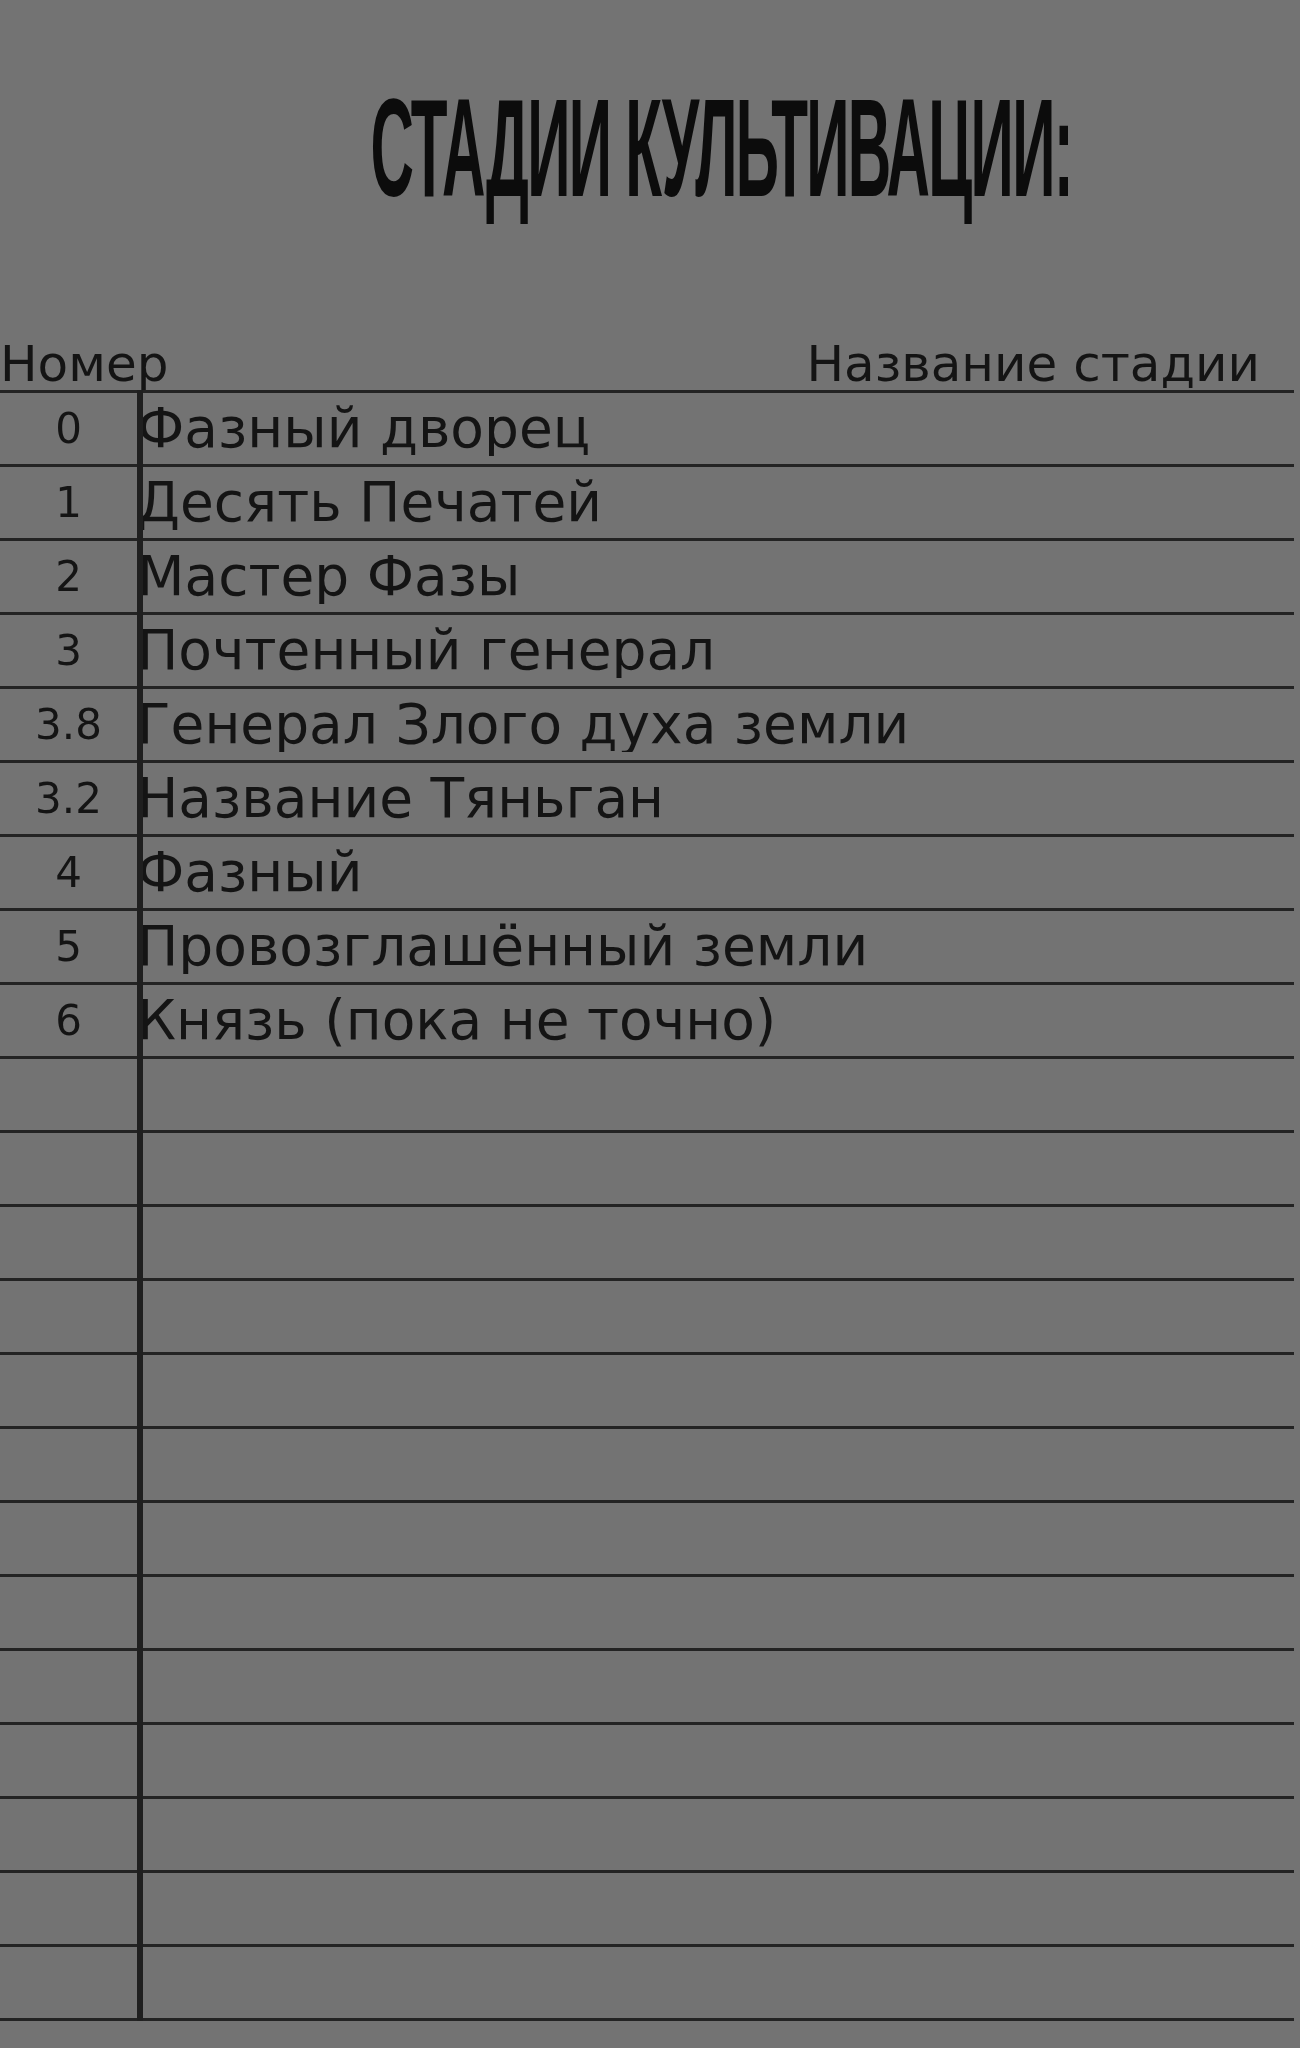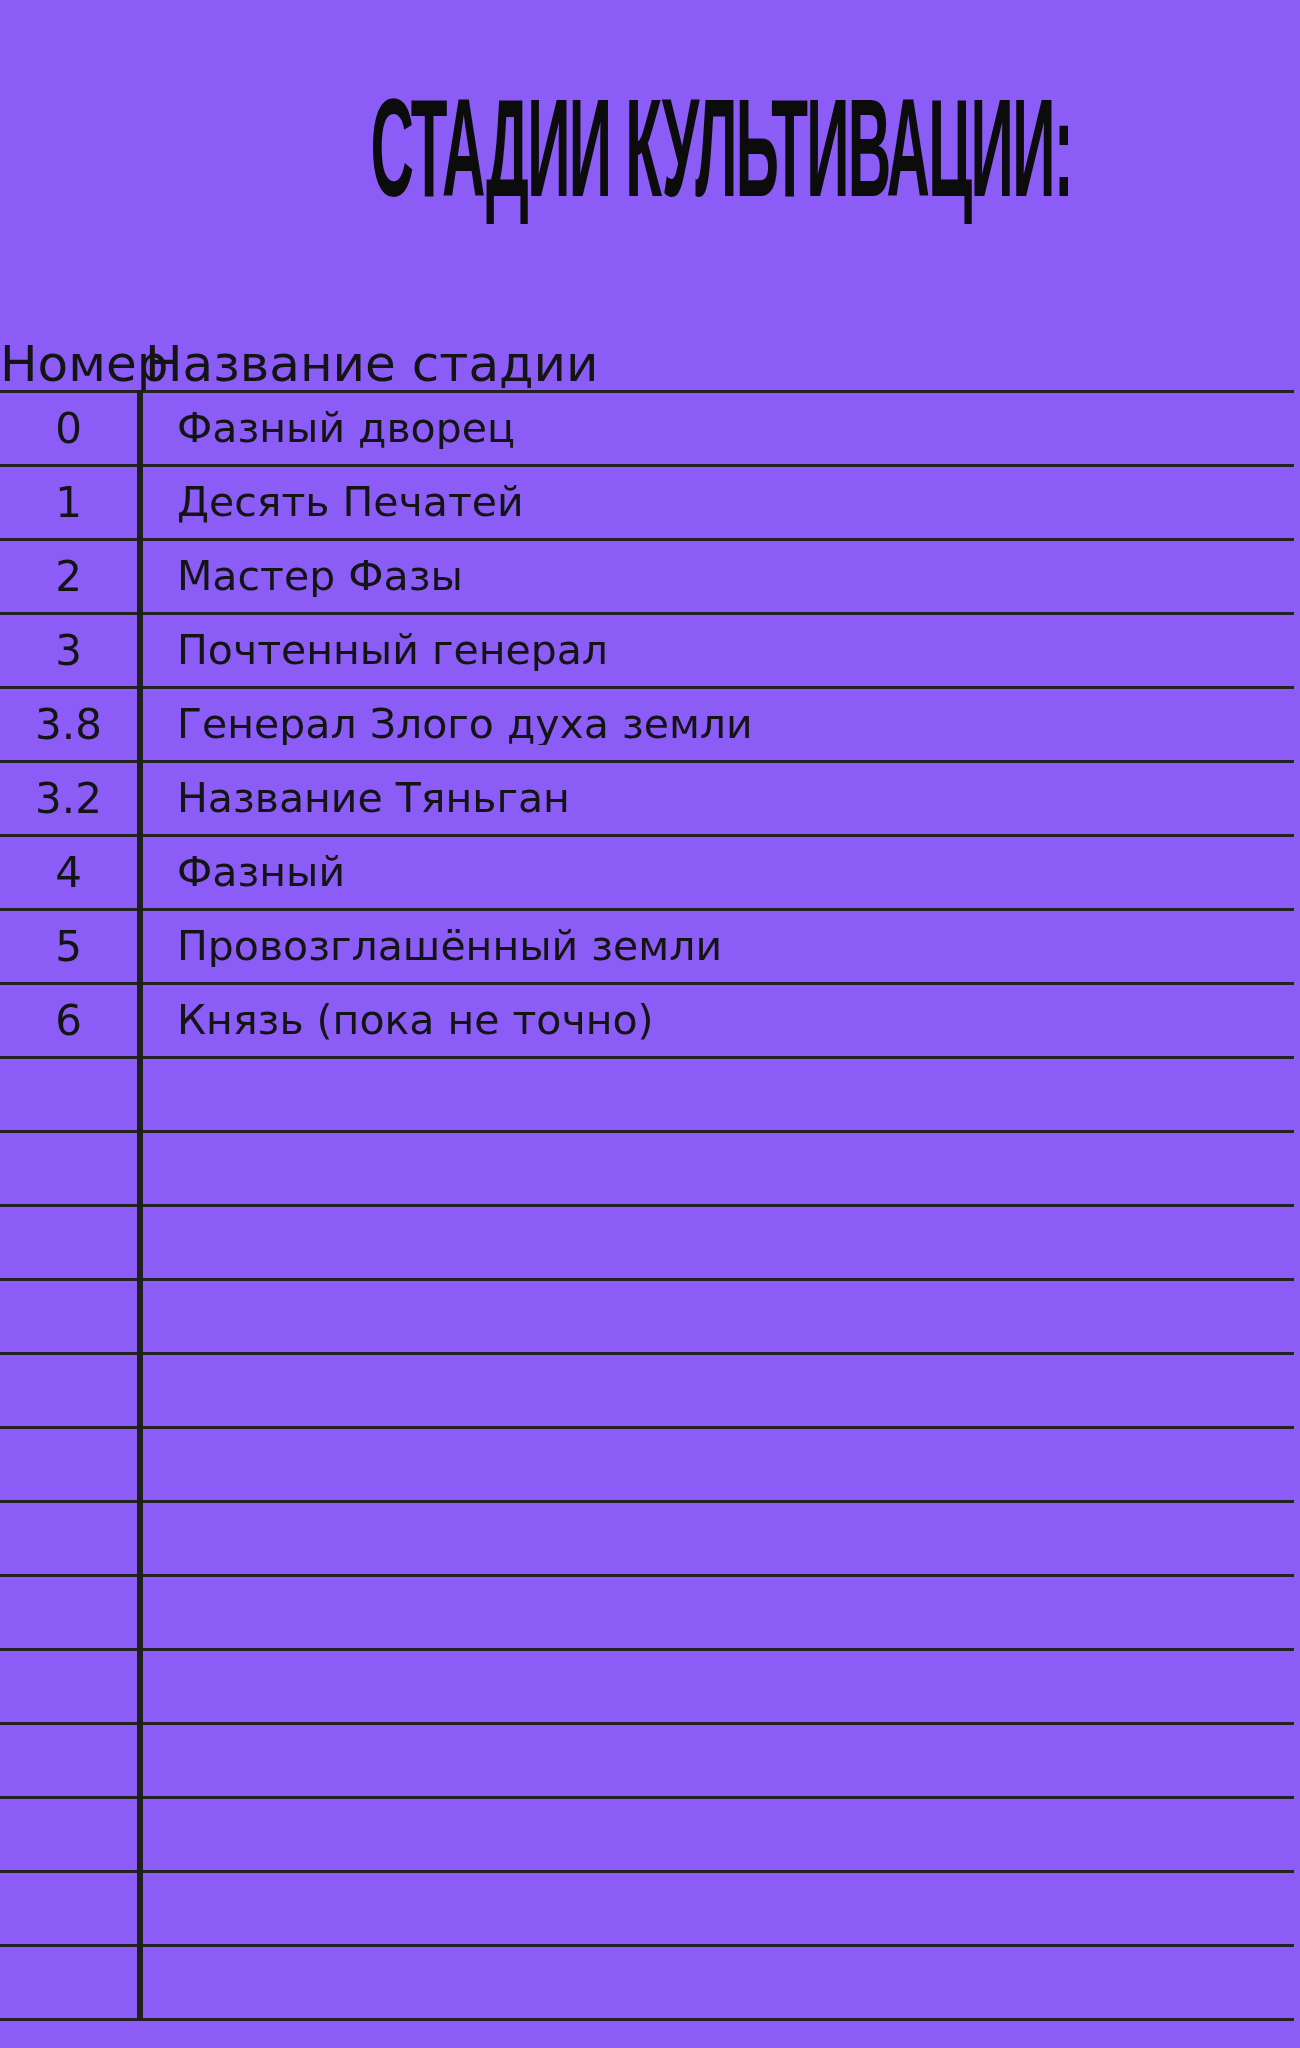--- a/index.html
+++ b/index.html
@@ -4,21 +4,21 @@
 <style>
   html, body {
     margin: 0;
     padding: 0;
     background: #ffffff;
   }
   .page {
     position: relative;
     width: 1300px;
     height: 2048px;
-    background: #8b5cf6;
+    background: #737373;
     overflow: hidden;
     font-family: "DejaVu Sans", sans-serif;
     color: #121212;
   }
   .title {
     position: absolute;
     top: 78px;
     left: 0;
     right: 0;
     text-align: center;
@@ -46,21 +46,21 @@
   .hdr-number {
     position: absolute;
     left: 0;
     width: 140px;
     text-align: center;
   }
   .hdr-name {
     position: absolute;
     left: 145px;
     width: 1115px;
-    text-align: left;
+    text-align: right;
   }
   .grid {
     position: absolute;
     top: 390px;
     left: 0;
     width: 1294px;
     border-top: 3px solid #232323;
   }
   .row {
     display: flex;
@@ -70,22 +70,21 @@
   }
   .cell-number {
     flex: 0 0 137px;
     text-align: center;
     font-size: 42px;
     line-height: 1;
     color: #141414;
   }
   .cell-name {
     flex: 1 1 auto;
-    padding-left: 40px;
-    font-size: 41px;
+    font-size: 55px;
     line-height: 1;
     color: #141414;
     white-space: nowrap;
     overflow: hidden;
   }
   .v-divider {
     position: absolute;
     top: 390px;
     left: 137px;
     width: 6px;

